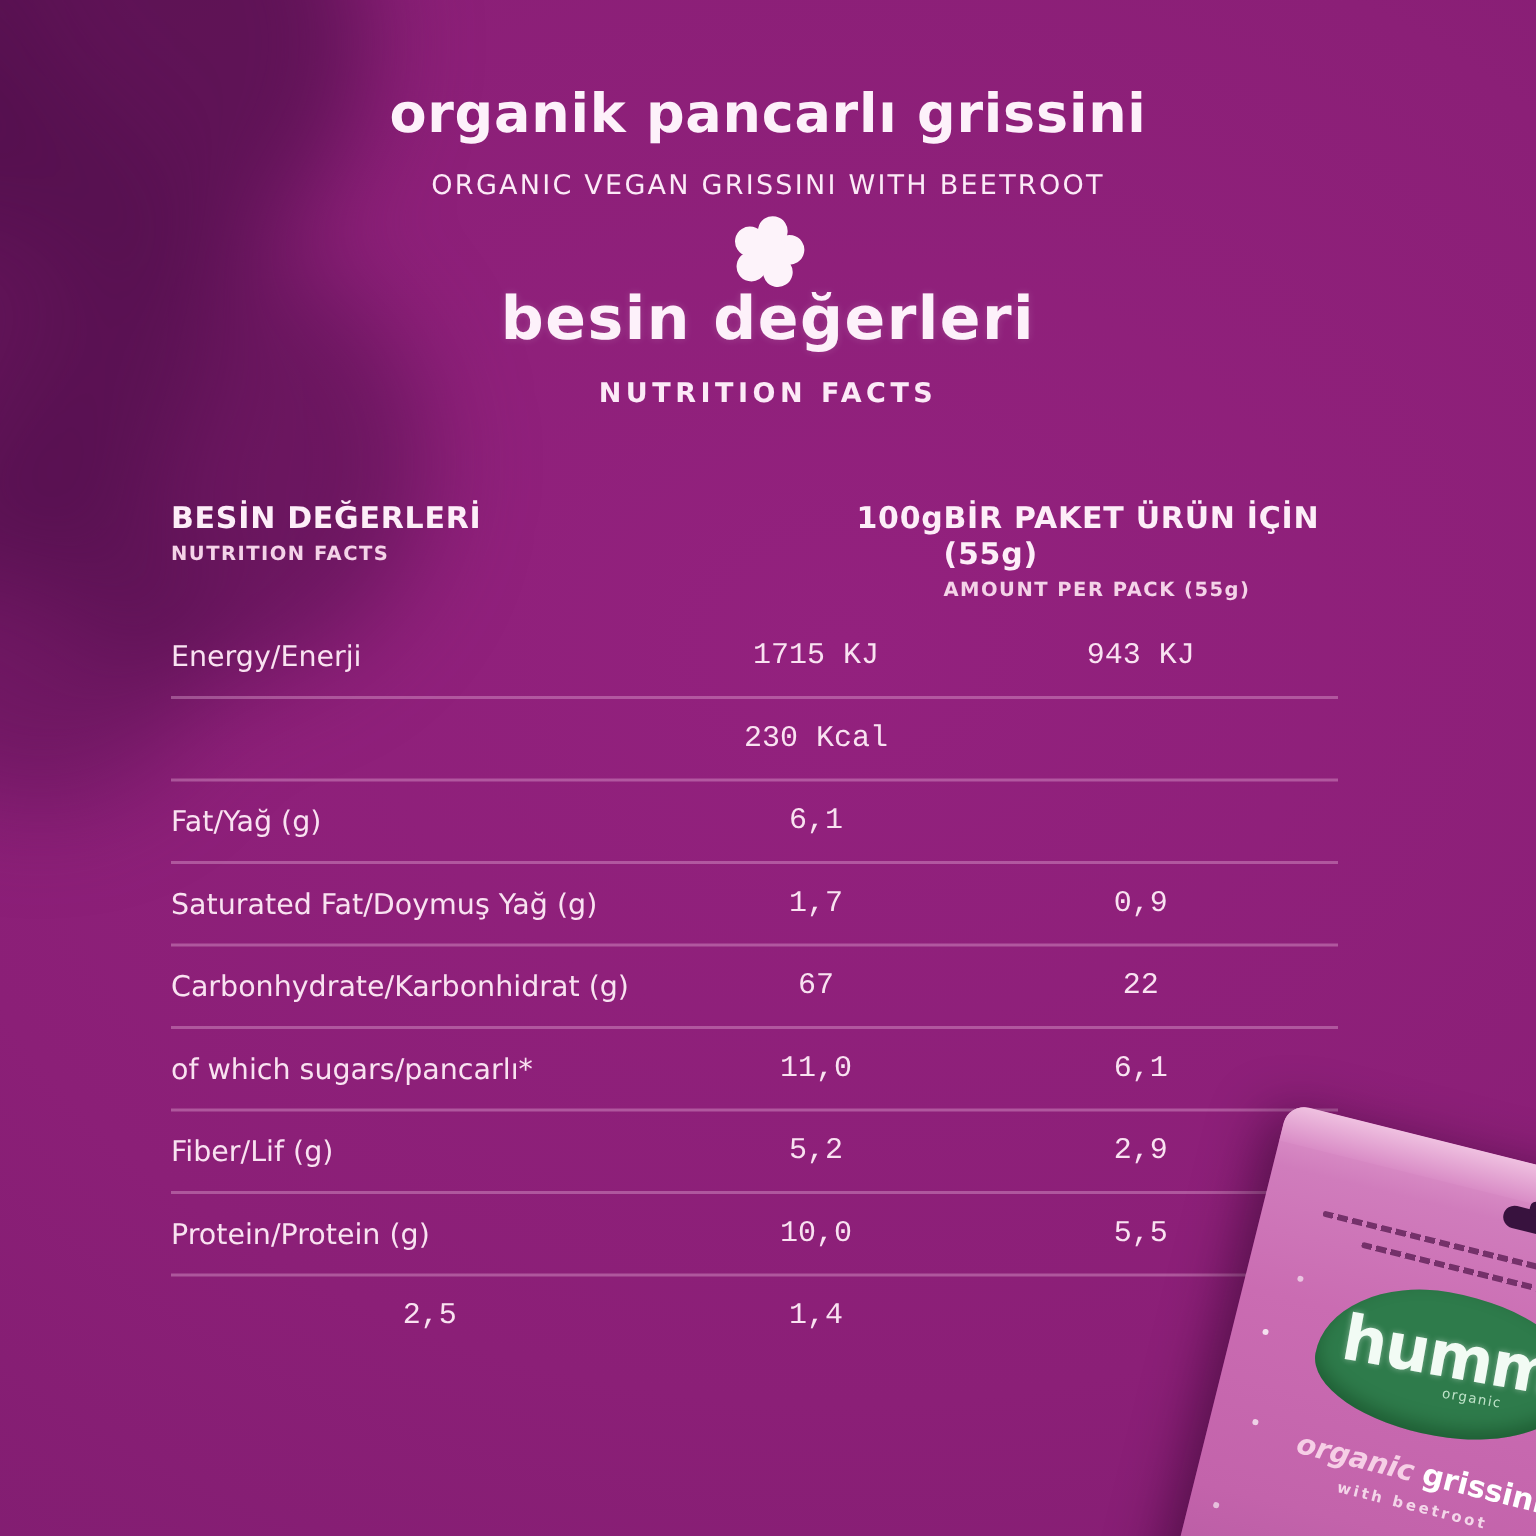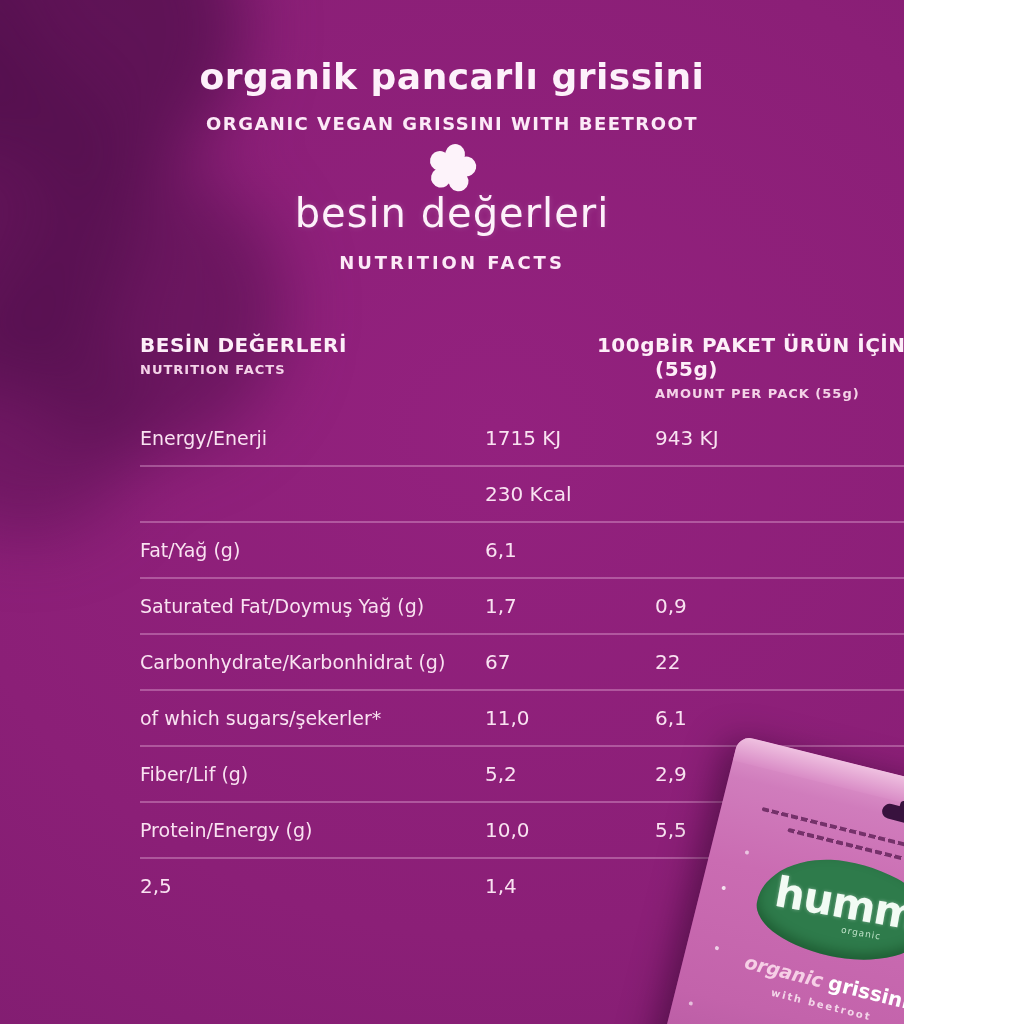--- a/index.html
+++ b/index.html
@@ -1,57 +1,57 @@
 <!DOCTYPE html>
 <html><head>
 <meta charset="utf-8">
 <style>
   html,body { margin:0; padding:0; }
   body { width:1024px; height:1024px; overflow:hidden; font-family:"DejaVu Sans", sans-serif; }
 
   .page {
-    position:relative; width:904px; height:1024px; overflow:hidden;
+    position:relative; width:1024px; height:1024px; overflow:hidden;
     background: radial-gradient(120% 95% at 55% 42%, #93217e 0%, #8b1f77 52%, #7b1c6d 100%);
     color:#fbe9f6;
   }
 
   
   .blob {
     position:absolute; top:-140px; left:-160px; width:620px; height:700px;
     background:
       radial-gradient(circle 160px at 40% 24%, rgba(84,16,78,.8) 0 96%, transparent 100%),
       radial-gradient(circle 180px at 20% 50%, rgba(84,16,78,.75) 0 96%, transparent 100%),
       radial-gradient(circle 150px at 48% 64%, rgba(84,16,78,.6) 0 96%, transparent 100%),
       radial-gradient(circle 130px at 10% 26%, rgba(84,16,78,.7) 0 96%, transparent 100%),
       radial-gradient(circle 120px at 30% 80%, rgba(84,16,78,.5) 0 96%, transparent 100%);
     filter: blur(34px);
   }
 
   .header { position:absolute; left:0; right:0; top:56px; text-align:center; }
   .title  { font-size:36px; font-weight:bold; color:#fdf1fa; letter-spacing:.5px; }
-  .subtitle { margin-top:16px; font-size:18px; font-weight:bold; letter-spacing:1.5px; color:#fceaf7; }
+  .subtitle { margin-top:16px; font-size:18px; font-weight:normal; letter-spacing:1.5px; color:#fceaf7; }
 
   .flower-wrap { position:absolute; left:0; right:0; top:142px; text-align:center; }
   .section-tr { position:absolute; left:0; right:0; top:190px; text-align:center;
-                font-size:40px; font-weight:normal; color:#fdf1fa; letter-spacing:1px;
+                font-size:40px; font-weight:bold; color:#fdf1fa; letter-spacing:1px;
                 text-shadow:0 0 6px rgba(255,255,255,.15); }
   .section-en { position:absolute; left:0; right:0; top:252px; text-align:center;
                 font-size:18px; font-weight:bold; letter-spacing:3px; color:#fceaf7; }
 
   
-  .ntable { position:absolute; left:140px; top:333px; width:778px; }
+  .ntable { position:absolute; left:114px; top:333px; width:778px; }
   .grid { display:grid; grid-template-columns:345px 170px 263px; align-items:center; }
   .thead { align-items:start; margin-bottom:10px; }
   .h-main { font-size:20px; font-weight:bold; letter-spacing:.5px; color:#fdeef8; }
   .h-sub  { font-size:13px; font-weight:bold; letter-spacing:1px; margin-top:5px; color:#f4d3e8; }
   .h-center { text-align:right; }
   .row { border-bottom:2px solid rgba(248,206,236,.32); }
   .row:last-child { border-bottom:none; }
   .cell-label { font-size:19px; font-weight:500; color:#f9e2f1; padding:15px 0; }
-  .cell-val { font-size:20px; text-align:left; color:#f9e2f1; padding:15px 0; }
+  .cell-val { font-size:20px; text-align:center; color:#f9e2f1; padding:15px 0;font-family:Liberation Mono, monospace; }
 
   
   .package {
     position:absolute; right:-70px; bottom:-160px; width:290px; height:420px;
     transform:rotate(14deg);
     background:linear-gradient(180deg,#e09bce 0%,#d07cbc 10%,#ca6cb2 30%,#c363ab 62%,#a85098 100%);
     border-radius:14px; overflow:hidden;
     box-shadow:-10px 6px 34px rgba(35,3,34,.5);
   }
   .pk-seal { position:absolute; top:0; left:0; right:0; height:26px;
@@ -150,33 +150,33 @@
       <div class="cell-val">0,9</div>
     </div>
 
     <div class="grid row">
       <div class="cell-label">Carbonhydrate/Karbonhidrat (g)</div>
       <div class="cell-val">67</div>
       <div class="cell-val">22</div>
     </div>
 
     <div class="grid row">
-      <div class="cell-label">of which sugars/şekerler*</div>
+      <div class="cell-label">of which sugars/pancarlı*</div>
       <div class="cell-val">11,0</div>
       <div class="cell-val">6,1</div>
     </div>
 
     <div class="grid row">
       <div class="cell-label">Fiber/Lif (g)</div>
       <div class="cell-val">5,2</div>
       <div class="cell-val">2,9</div>
     </div>
 
     <div class="grid row">
-      <div class="cell-label">Protein/Energy (g)</div>
+      <div class="cell-label">Protein/Protein (g)</div>
       <div class="cell-val">10,0</div>
       <div class="cell-val">5,5</div>
     </div>
 
     <div class="grid row">
       <div class="cell-val">2,5</div>
       <div class="cell-val">1,4</div>
     </div>
 
   </div>

